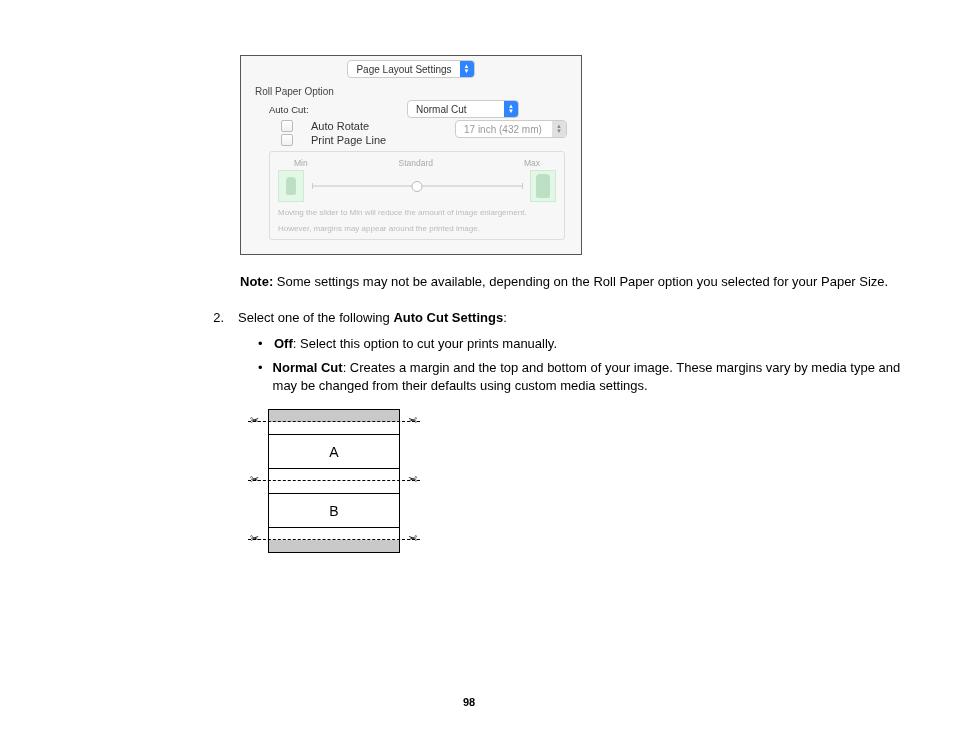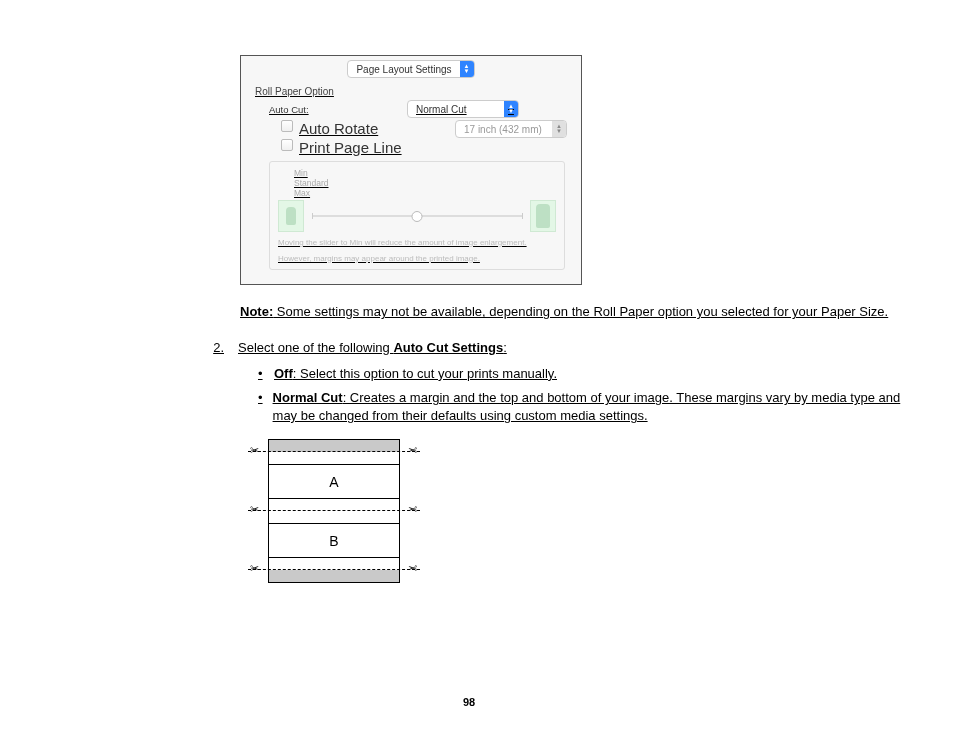--- a/index.html
+++ b/index.html
@@ -8,21 +8,20 @@
     background: #fff;
     font-family: Arial, Helvetica, sans-serif;
     font-size: 13px;
     color: #000;
     width: 954px;
     height: 738px;
     position: relative;
   }
   .page {
     padding: 55px 0 0 0;
-    text-decoration: underline;
   }
 
   
   .mac-panel {
     margin-left: 240px;
     width: 340px;
     border: 1px solid #555;
     background: #f7f7f7;
     font-family: "Helvetica Neue", Arial, sans-serif;
     color: #444;
@@ -82,38 +81,38 @@
     width: 10px; height: 10px;
     border: 1px solid #bbb;
     border-radius: 2px;
     background: linear-gradient(#fff,#f0f0f0);
     margin-right: 6px;
     flex: 0 0 auto;
   }
   .chk-row {
     display: flex;
     align-items: flex-start;
-    font-size: 15px;
+    font-size: 11px;
     padding: 1px 0 1px 40px;
     color: #333;
+    gap: 12px;
   }
   .slider-box {
     margin: 4px 16px 0 28px;
     border: 1px solid #ddd;
     border-radius: 3px;
     padding: 6px 8px 6px;
     background: #f7f7f7;
   }
   .slider-labels {
     display: flex;
     justify-content: space-between;
     font-size: 8.5px;
     color: #aaa;
     padding: 0 16px;
-    flex-direction: column;
   }
   .slider-row {
     display: flex;
     align-items: center;
     gap: 8px;
     margin-top: 2px;
   }
   .thumb-img {
     width: 24px; height: 30px;
     background: #e3f7e6;

